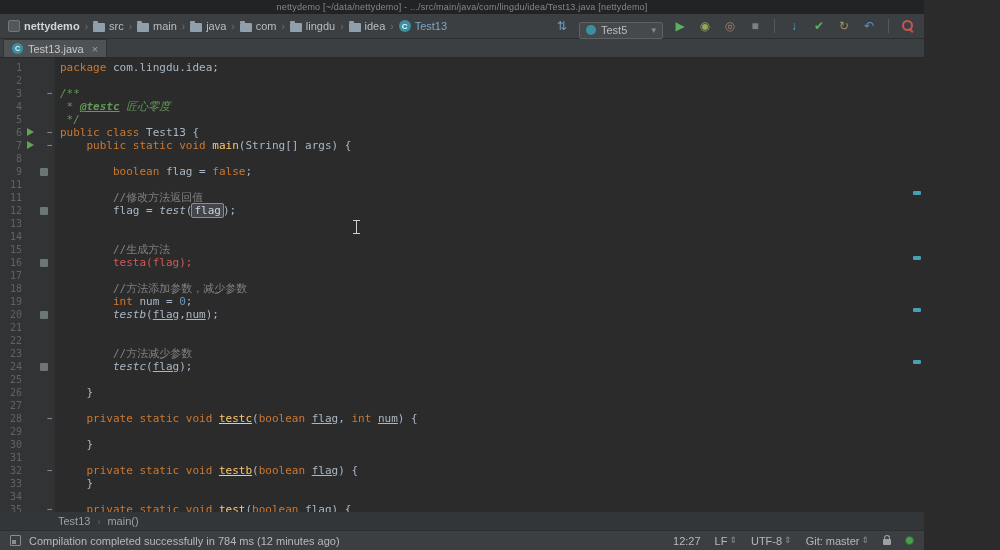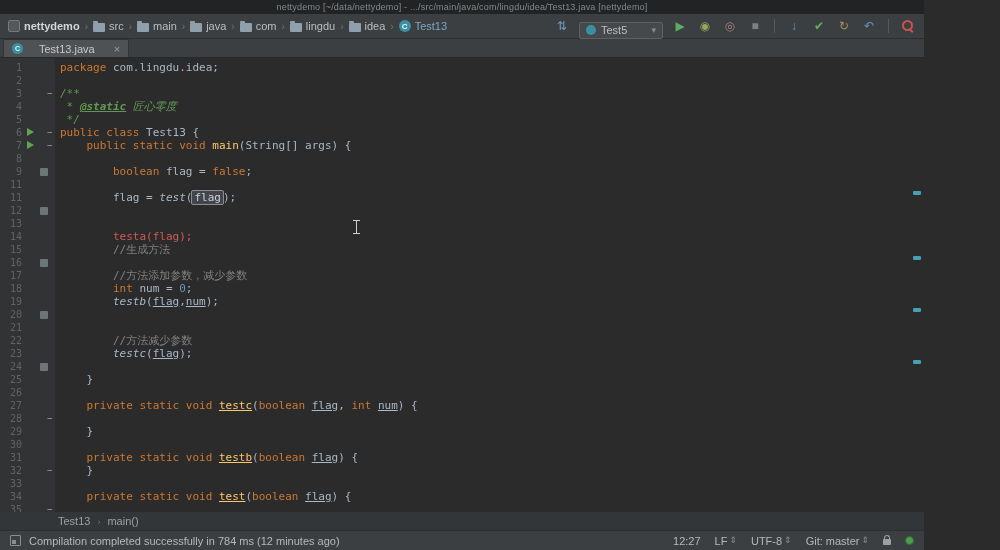--- a/index.html
+++ b/index.html
@@ -54,21 +54,21 @@
     font-size:11px; color:#bbbdbf;margin-top:8px;
   }
   .combo-icon { width:10px; height:10px; border-radius:50%; background:#3a8fa0; display:inline-block; }
   .combo-arrow { margin-left:auto; color:#8a8d90; font-size:9px; }
   .combo-arrow::after { content:"▾"; }
 
   
   .tabbar { height:19px; background:#3c3f41; border-bottom:1px solid #27292b; display:flex; align-items:flex-end; padding-left:3px; }
   .tab {
     height:18px; background:#4e5254; border:1px solid #313436; border-bottom:none;
-    display:flex; align-items:center; gap:16px; padding:0 8px;
+    display:flex; align-items:center; gap:5px; padding:0 8px;
     font-size:11px; color:#c6c8ca;
   }
   .tab .class-icon { width:11px; height:11px; font-size:7px; }
   .tab-close { color:#9a9da0; font-size:11px; margin-left:3px; cursor:pointer; }
   .tab-close::after { content:"×"; }
 
   
   .editor { position:absolute; top:58px; left:0; right:0; height:454px; display:flex; overflow:hidden; background:#2b2b2b; }
   .gutter { position:relative; flex:none; width:55px; background:#313335; border-right:1px solid #2f3133; padding-top:3px; }
   .lnum {
@@ -258,32 +258,33 @@
         <span class="fold-dash" style="top: 70px;"></span>
         <span class="fold-dash" style="top: 83px;"></span>
         <span class="fold-dash" style="top: 356px;"></span>
         <span class="fold-dash" style="top: 408px;"></span>
         <span class="fold-dash" style="top: 447px;"></span>
       </div>
     <div class="code" id="code">
         <div class="code-line"><span class="kw">package</span><span class="def"> com.lingdu.idea;</span></div>
         <div class="code-line"></div>
         <div class="code-line"><span class="doc">/**</span></div>
-        <div class="code-line"><span class="doc"> * </span><span class="doctag">@static</span><span class="doc"> 匠心零度</span></div>
+        <div class="code-line"><span class="doc"> * </span><span class="doctag">@testc</span><span class="doc"> 匠心零度</span></div>
         <div class="code-line"><span class="doc"> */</span></div>
         <div class="code-line"><span class="kw">public class </span><span class="def">Test13</span><span class="def"> {</span></div>
         <div class="code-line"><span class="def">    </span><span class="kw">public static void </span><span class="mdecl">main</span><span class="def">(String[] args) {</span></div>
         <div class="code-line"></div>
         <div class="code-line"><span class="def">        </span><span class="kw">boolean</span><span class="def"> flag = </span><span class="kw">false</span><span class="def">;</span></div>
         <div class="code-line"></div>
+        <div class="code-line"><span class="def">        </span><span class="cm">//修改方法返回值</span></div>
         <div class="code-line"><span class="def">        flag = </span><span class="smeth">test</span><span class="def">(</span><span class="boxed">flag</span><span class="def">);</span></div>
         <div class="code-line"></div>
         <div class="code-line"></div>
+        <div class="code-line"><span class="def">        </span><span class="cm">//生成方法</span></div>
         <div class="code-line"><span class="def">        </span><span class="err">testa(flag);</span></div>
-        <div class="code-line"><span class="def">        </span><span class="cm">//生成方法</span></div>
         <div class="code-line"></div>
         <div class="code-line"><span class="def">        </span><span class="cm">//方法添加参数，减少参数</span></div>
         <div class="code-line"><span class="def">        </span><span class="kw">int</span><span class="def"> num = </span><span class="num">0</span><span class="def">;</span></div>
         <div class="code-line"><span class="def">        </span><span class="smeth">testb</span><span class="def">(</span><span class="ul">flag</span><span class="def">,</span><span class="ul">num</span><span class="def">);</span></div>
         <div class="code-line"></div>
         <div class="code-line"></div>
         <div class="code-line"><span class="def">        </span><span class="cm">//方法减少参数</span></div>
         <div class="code-line"><span class="def">        </span><span class="smeth">testc</span><span class="def">(</span><span class="ul">flag</span><span class="def">);</span></div>
         <div class="code-line"></div>
         <div class="code-line"><span class="def">    }</span></div>

